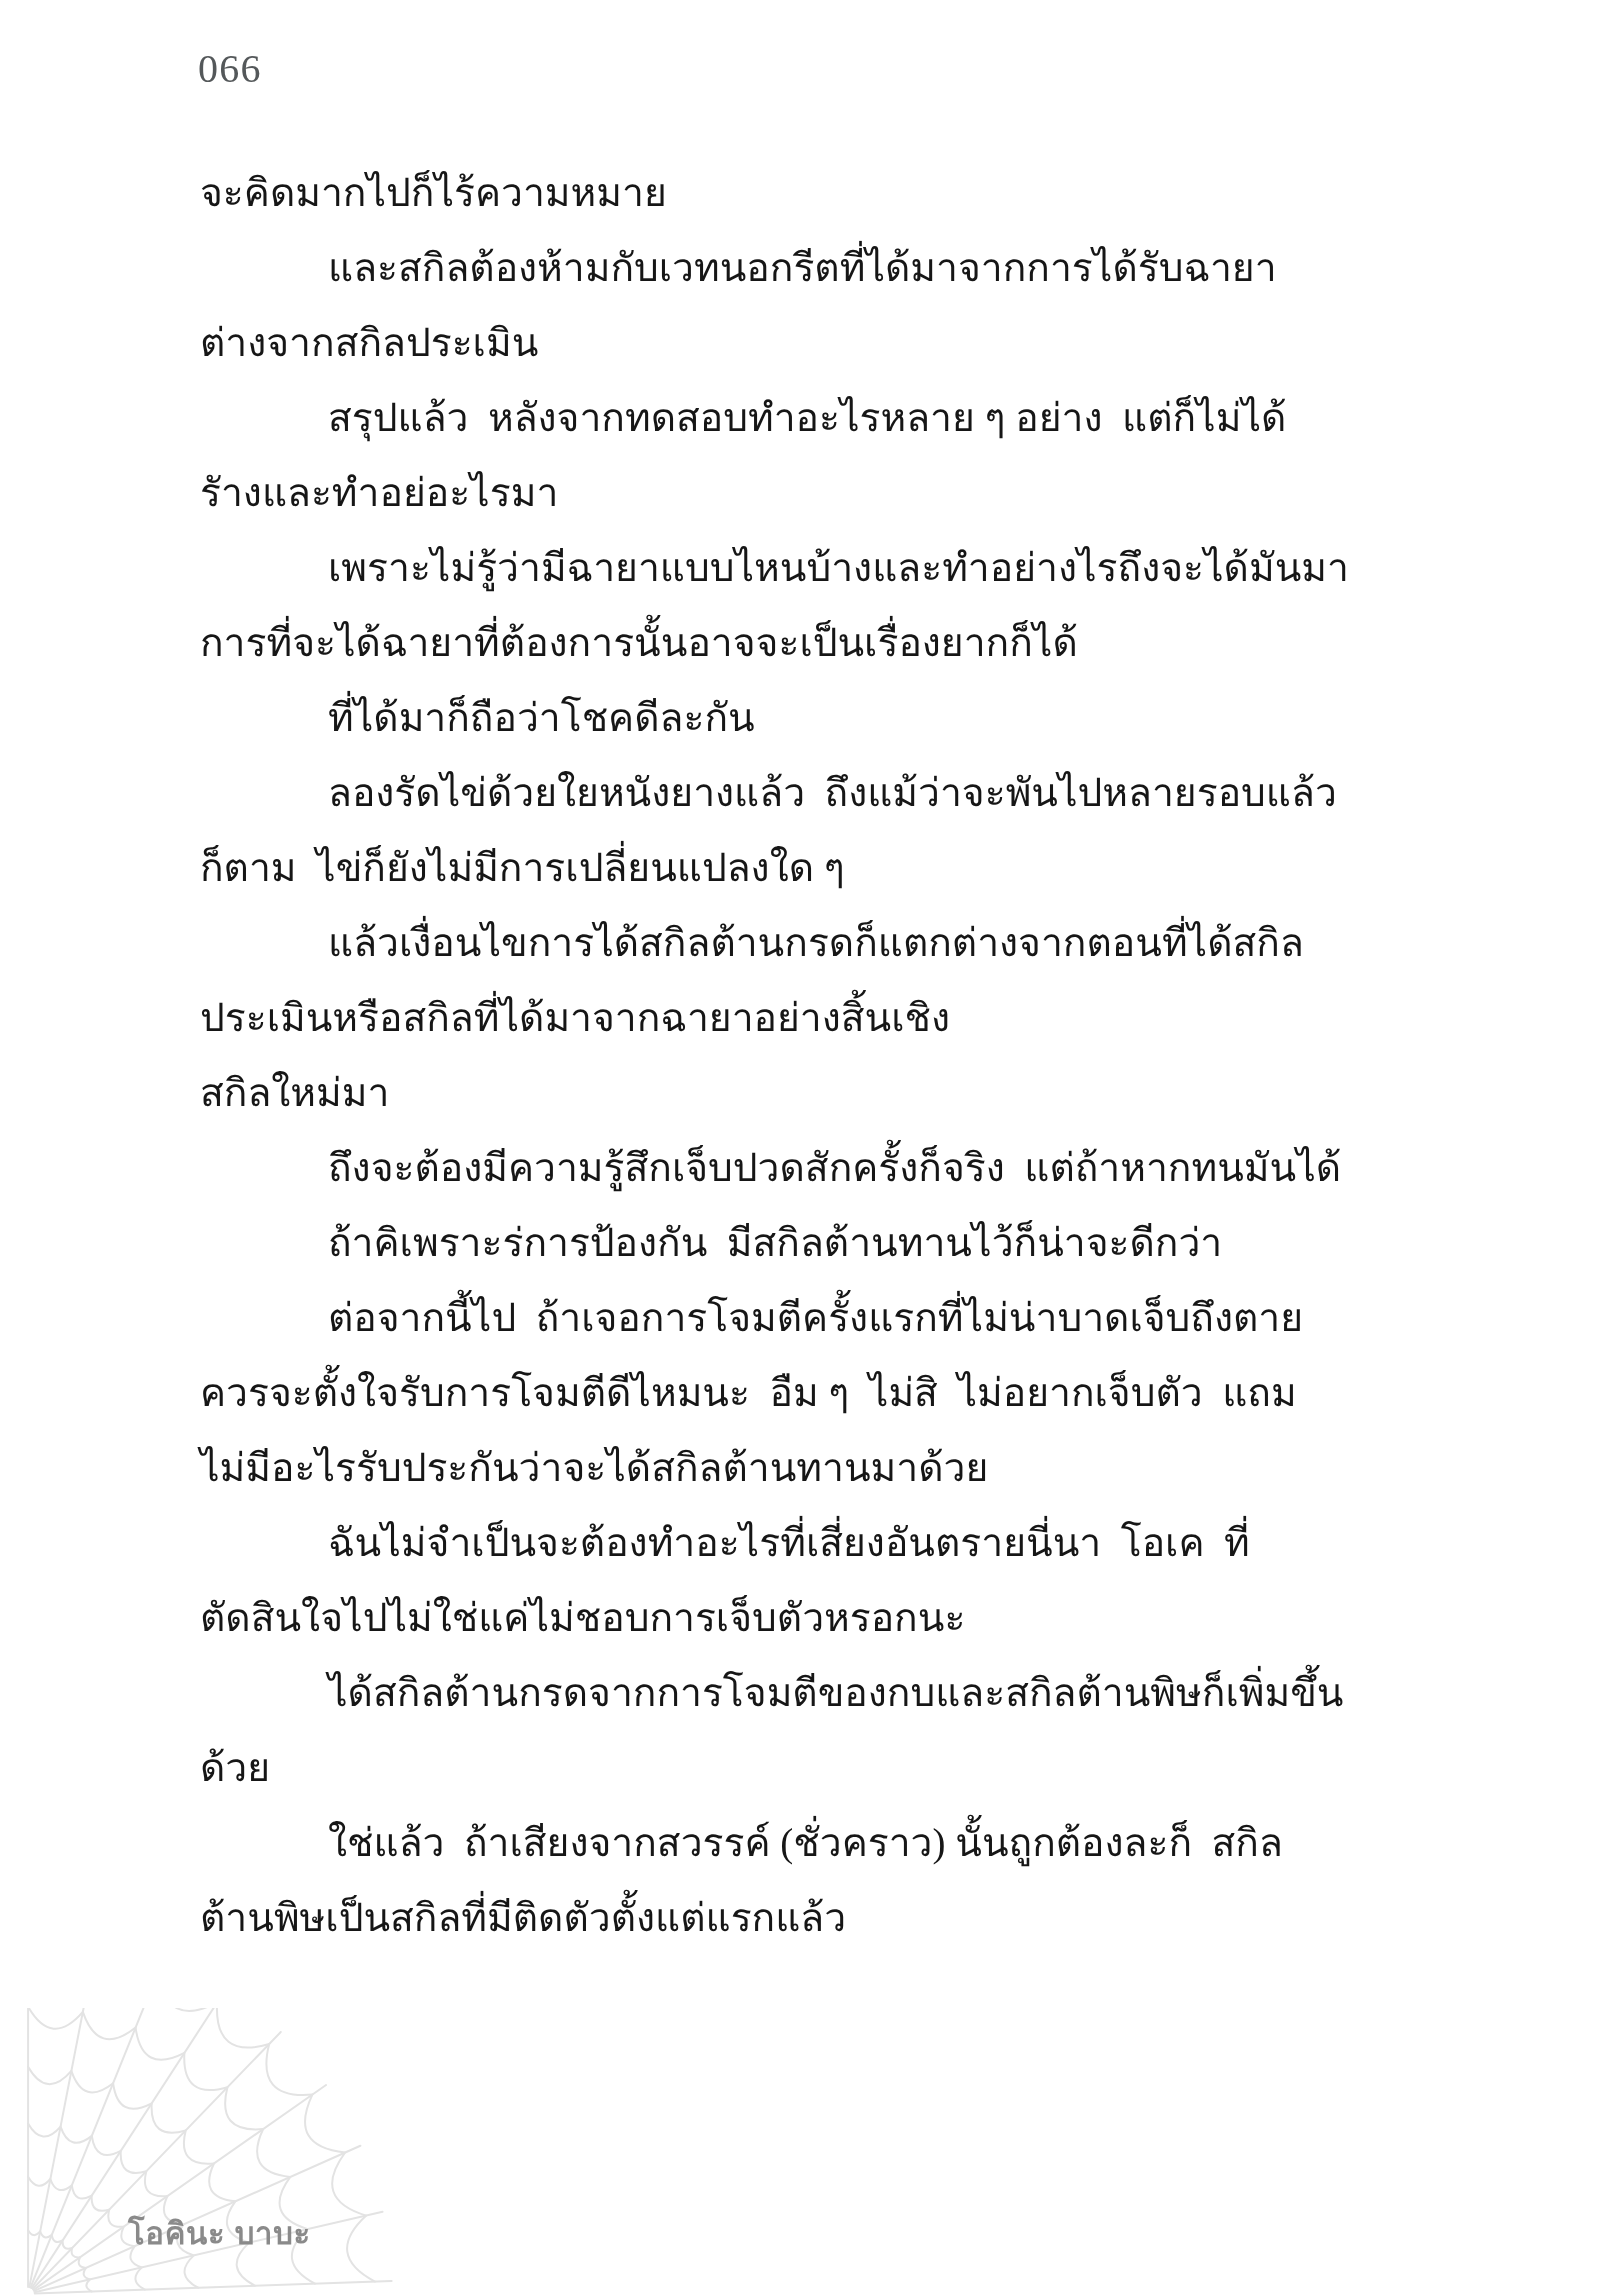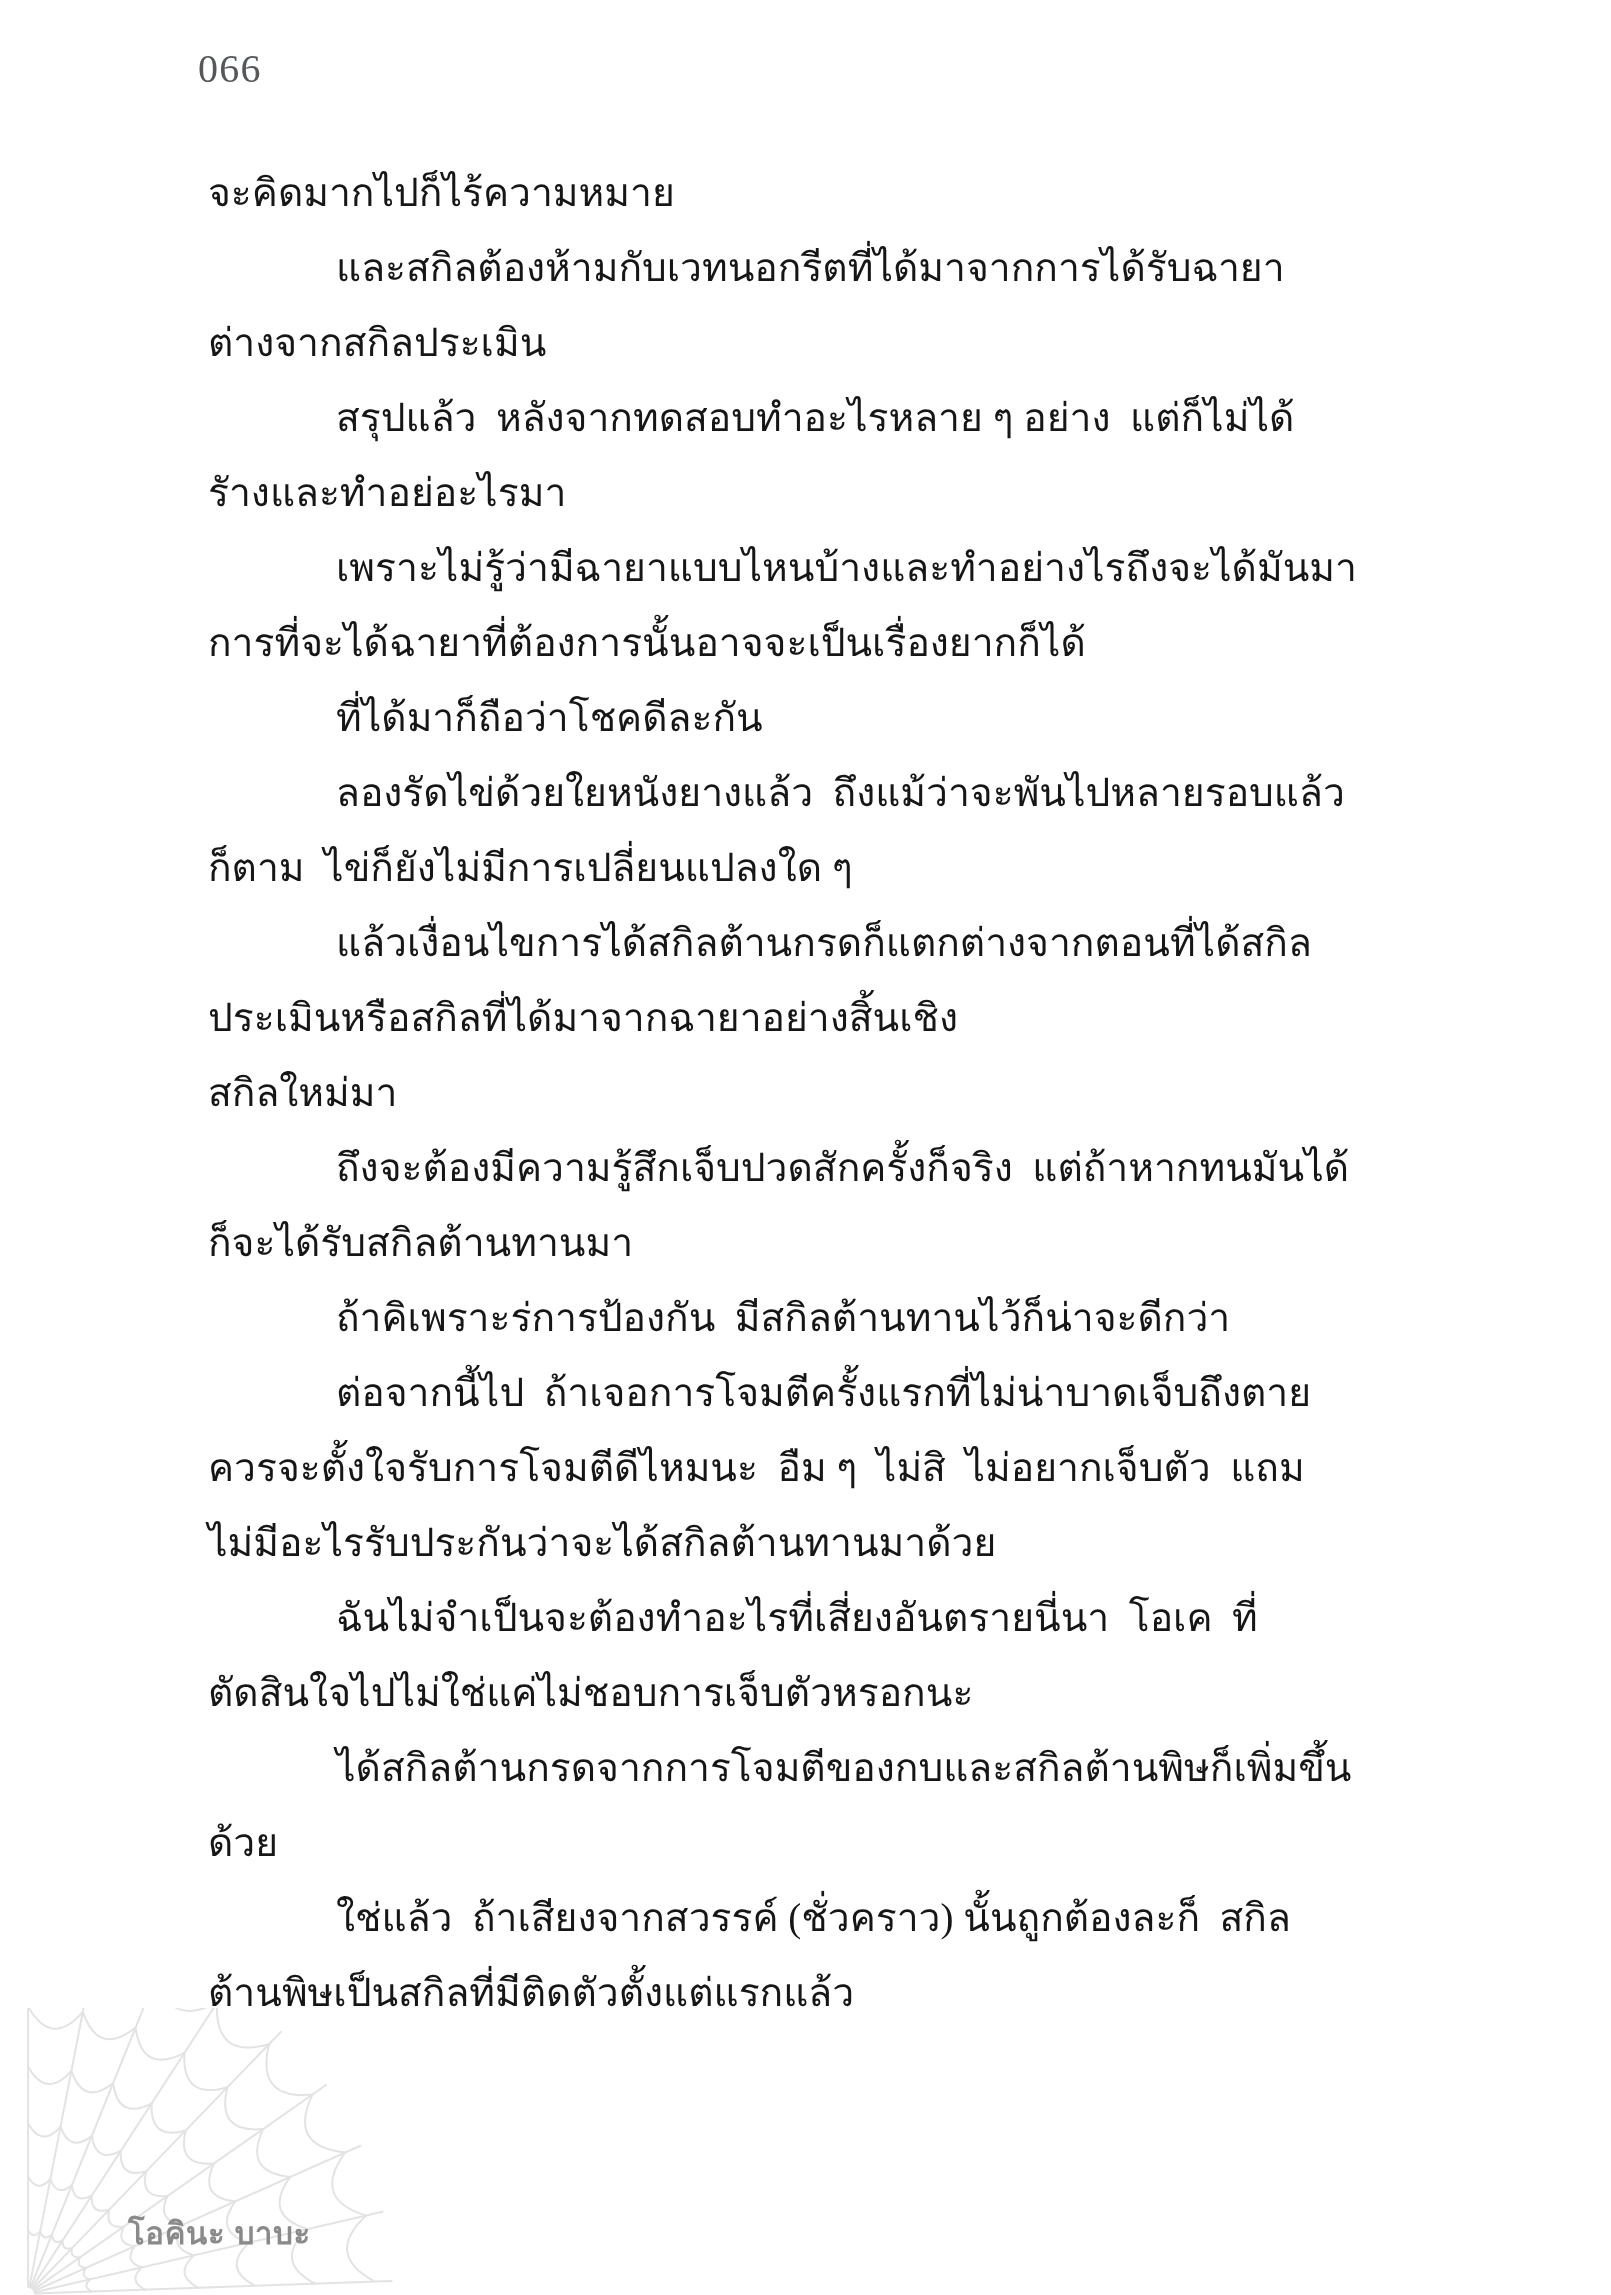--- a/index.html
+++ b/index.html
@@ -11,21 +11,21 @@
     font-family:"Liberation Serif","DejaVu Serif",serif;
     color:#161616;
   }
   .page-number{
     position:absolute;left:198px;top:45px;
     font-size:40px;color:#54585a;
     font-family:"Liberation Serif","DejaVu Serif",serif;
     letter-spacing:1.3px;
   }
   .text-block{
-    position:absolute;left:208px;top:155px;width:1214px;
+    position:absolute;left:200px;top:155px;width:1214px;
   }
   .line{
     height:75px;line-height:75px;
     font-size:39px;
     white-space:pre-wrap;
     text-align:left;
   }
   .line.indent{padding-left:128px;}
   .author{
     position:absolute;left:100px;top:2214px;
@@ -56,21 +56,20 @@
     <div class="line">รัางและทำอย่อะไรมา</div>
     <div class="line indent">เพราะไม่รู้ว่ามีฉายาแบบไหนบ้างและทำอย่างไรถึงจะได้มันมา</div>
     <div class="line">การที่จะได้ฉายาที่ต้องการนั้นอาจจะเป็นเรื่องยากก็ได้</div>
     <div class="line indent">ที่ได้มาก็ถือว่าโชคดีละกัน</div>
     <div class="line indent">ลองรัดไข่ด้วยใยหนังยางแล้ว  ถึงแม้ว่าจะพันไปหลายรอบแล้ว</div>
     <div class="line">ก็ตาม  ไข่ก็ยังไม่มีการเปลี่ยนแปลงใด ๆ</div>
     <div class="line indent">แล้วเงื่อนไขการได้สกิลต้านกรดก็แตกต่างจากตอนที่ได้สกิล</div>
     <div class="line">ประเมินหรือสกิลที่ได้มาจากฉายาอย่างสิ้นเชิง</div>
     <div class="line">สกิลใหม่มา</div>
     <div class="line indent">ถึงจะต้องมีความรู้สึกเจ็บปวดสักครั้งก็จริง  แต่ถ้าหากทนมันได้</div>
-    <div class="line">ก็จะได้รับสกิลต้านทานมา</div>
     <div class="line indent">ถ้าคิเพราะร่การป้องกัน  มีสกิลต้านทานไว้ก็น่าจะดีกว่า</div>
     <div class="line indent">ต่อจากนี้ไป  ถ้าเจอการโจมตีครั้งแรกที่ไม่น่าบาดเจ็บถึงตาย</div>
     <div class="line">ควรจะตั้งใจรับการโจมตีดีไหมนะ  อืม ๆ  ไม่สิ  ไม่อยากเจ็บตัว  แถม</div>
     <div class="line">ไม่มีอะไรรับประกันว่าจะได้สกิลต้านทานมาด้วย</div>
     <div class="line indent">ฉันไม่จำเป็นจะต้องทำอะไรที่เสี่ยงอันตรายนี่นา  โอเค  ที่</div>
     <div class="line">ตัดสินใจไปไม่ใช่แค่ไม่ชอบการเจ็บตัวหรอกนะ</div>
     <div class="line indent">ได้สกิลต้านกรดจากการโจมตีของกบและสกิลต้านพิษก็เพิ่มขึ้น</div>
     <div class="line">ด้วย</div>
     <div class="line indent">ใช่แล้ว  ถ้าเสียงจากสวรรค์ (ชั่วคราว) นั้นถูกต้องละก็  สกิล</div>
     <div class="line">ต้านพิษเป็นสกิลที่มีติดตัวตั้งแต่แรกแล้ว</div>

